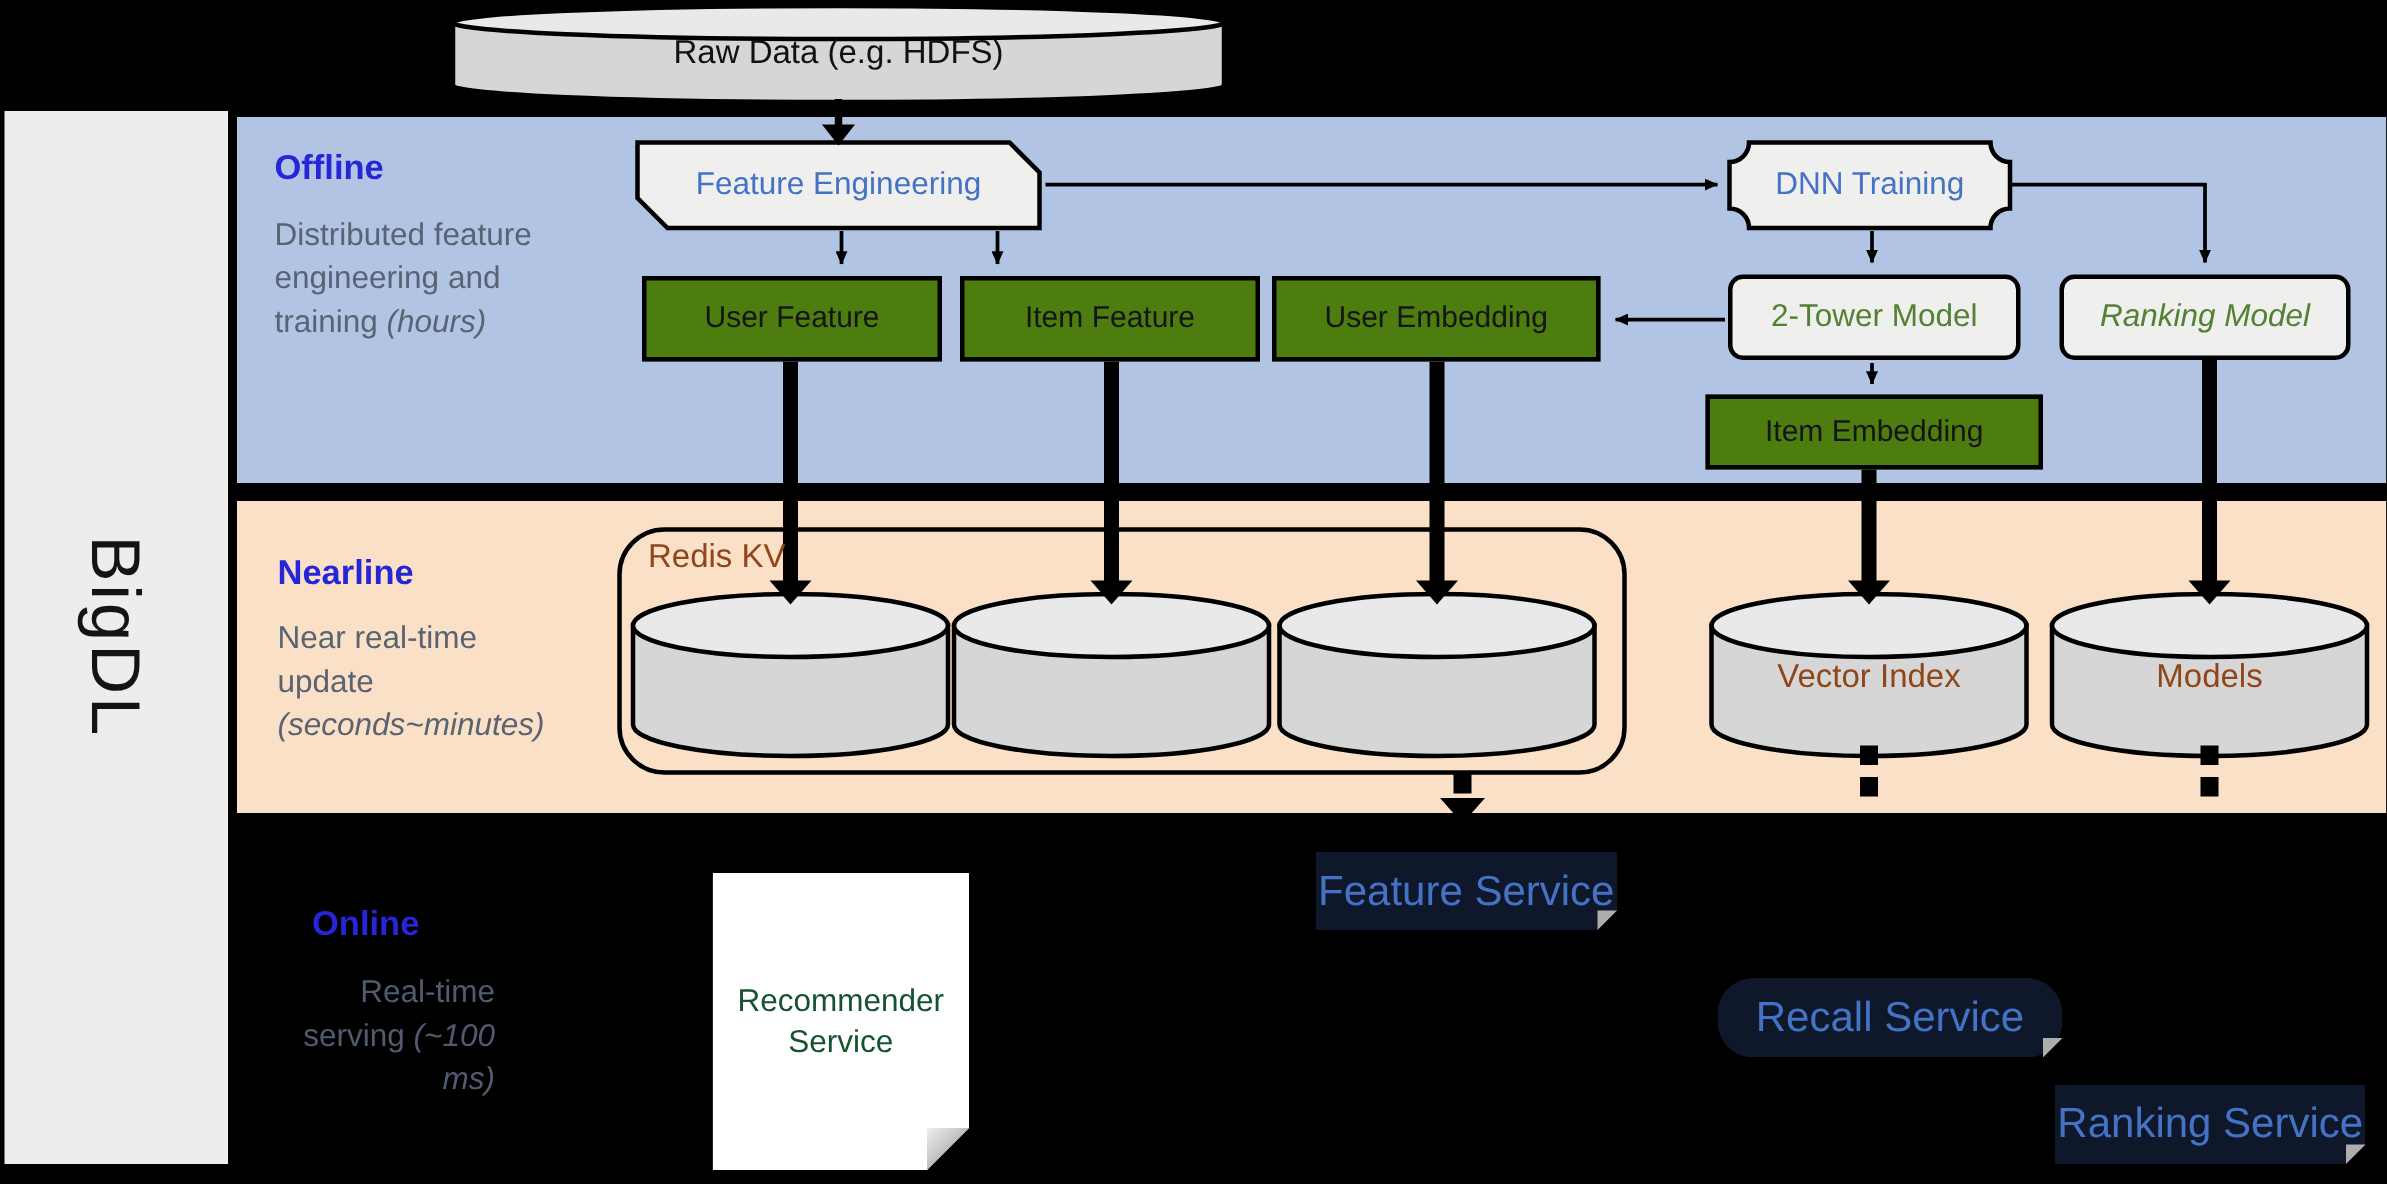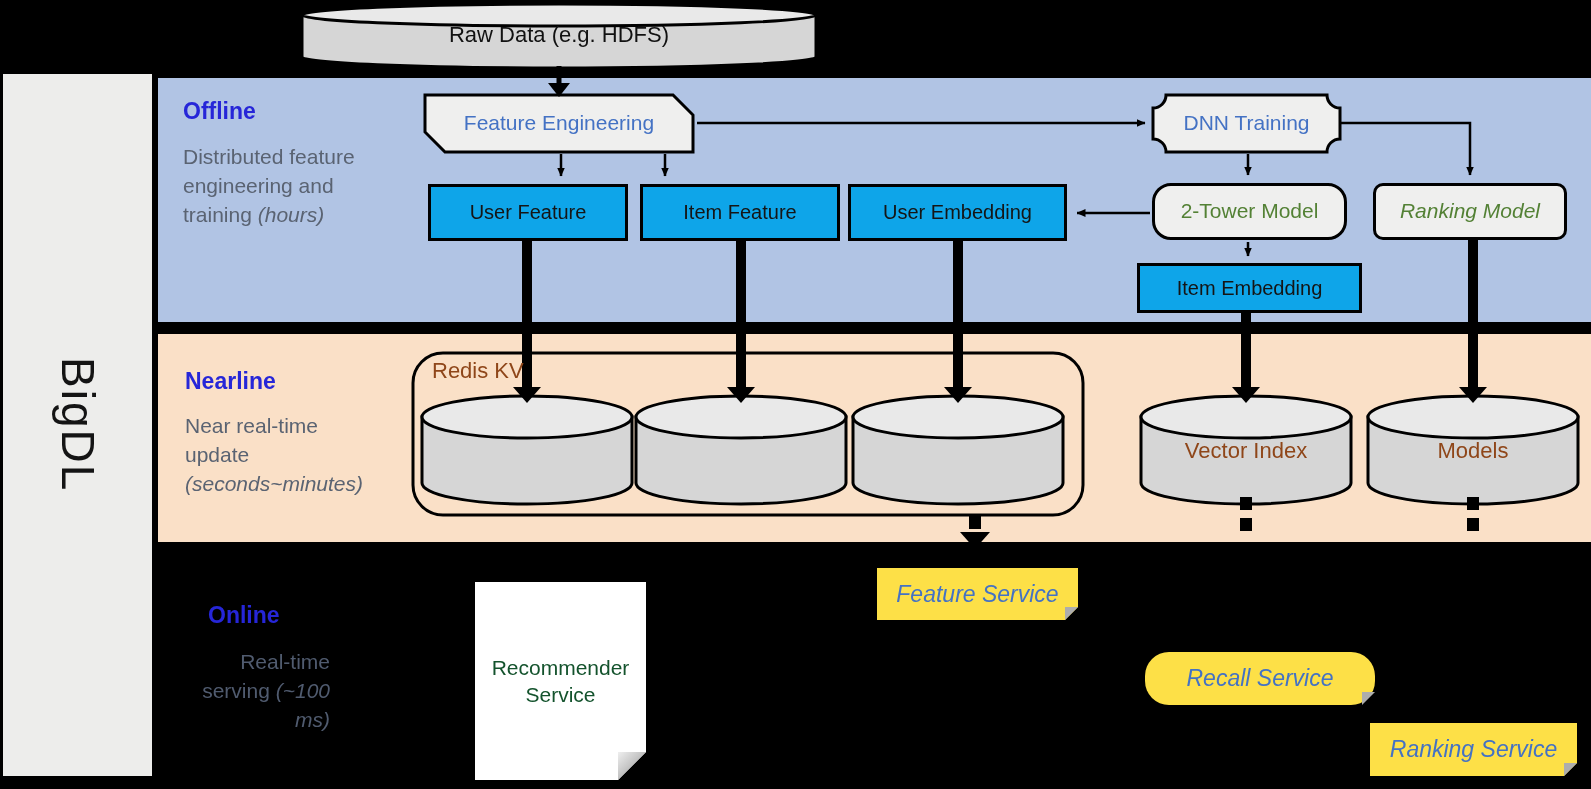--- a/index.html
+++ b/index.html
@@ -11,26 +11,26 @@
   .band{position:absolute;left:158px;width:1433px;}
   .band.blue{top:78px;height:244px;background:#B1C4E4;}
   .band.peach{top:334px;height:208px;background:#FAE0C7;}
   
   .brandbar{position:absolute;left:3px;top:74px;width:149px;height:702px;background:#EDEDEB;
     display:flex;align-items:center;justify-content:center;}
   .brandtext{writing-mode:vertical-rl;font-size:46px;color:#141414;letter-spacing:2px;font-weight:500;}
   
   .node{position:absolute;display:flex;align-items:center;justify-content:center;
     text-align:center;box-sizing:border-box;line-height:1.15;}
-  .graybox{background:#0ea5e9;border:3px solid #000;color:#151515;font-size:20px;}
+  .graybox{background:#4d7c0f;border:3px solid #000;color:#151515;font-size:20px;}
   .roundbox{background:#EFEFEE;border:3px solid #000;border-radius:10px;color:#538135;font-size:21px;}
   .shapelabel{color:#4472C4;font-size:21px;}
   .cyl-label{color:#8F4619;font-size:22px;}
-  .svc{background:#fde047;color:#4472C4;font-size:23px;
-    clip-path:polygon(0 0,100% 0,100% calc(100% - 13px),calc(100% - 13px) 100%,0 100%);font-style:italic;}
+  .svc{background:#0f172a;color:#4472C4;font-size:28px;
+    clip-path:polygon(0 0,100% 0,100% calc(100% - 13px),calc(100% - 13px) 100%,0 100%);}
   .svc::after{content:"";position:absolute;right:0;bottom:0;width:13px;height:13px;background:#ADADAD;}
   .doc{background:#fff;color:#14532d;font-size:21px;line-height:1.3;
     clip-path:polygon(0 0,100% 0,100% calc(100% - 28px),calc(100% - 28px) 100%,0 100%);}
   .doc::after{content:"";position:absolute;right:0;bottom:0;width:28px;height:28px;
     background:linear-gradient(315deg,#8a8a8a 0%,#c9c9c9 60%,#efefef 100%);}
   
   .sec-title{position:absolute;font-size:23px;font-weight:600;color:#2626D8;}
   .sec-desc{position:absolute;font-size:21px;color:#5A6372;line-height:1.38;}
   .sec-desc i{font-style:italic;}
   .on-black{color:#505B6F;text-align:right;}
@@ -135,21 +135,21 @@
   <div class="sec-desc on-black" style="left:185px;top:648px;width:145px;"><span>Real-time serving </span><i>(~100 ms)</i></div>
 
   <div class="node shapelabel" style="left:430px;top:98px;width:258px;height:50px;">Feature Engineering</div>
   <div class="node shapelabel" style="left:1153px;top:98px;width:187px;height:50px;">DNN Training</div>
 
   <div class="node graybox" style="left:428px;top:184px;width:200px;height:57px;">User Feature</div>
   <div class="node graybox" style="left:640px;top:184px;width:200px;height:57px;">Item Feature</div>
   <div class="node graybox" style="left:848px;top:184px;width:219px;height:57px;">User Embedding</div>
   <div class="node graybox" style="left:1137px;top:263px;width:225px;height:50px;">Item Embedding</div>
 
-  <div class="node roundbox" style="left:1152px;top:183px;width:195px;height:57px;border-radius:19px;">2-Tower Model</div>
+  <div class="node roundbox" style="left:1152px;top:183px;width:195px;height:57px;">2-Tower Model</div>
   <div class="node roundbox" style="left:1373px;top:183px;width:194px;height:57px;font-style:italic;">Ranking Model</div>
 
   <div class="redis-label" style="left:432px;top:358px;">Redis KV</div>
   <div class="node cyl-label" style="left:1141px;top:435px;width:210px;height:32px;">Vector Index</div>
   <div class="node cyl-label" style="left:1368px;top:435px;width:210px;height:32px;">Models</div>
 
   <div class="node doc" style="left:475px;top:582px;width:171px;height:198px;padding:0 14px;">Recommender Service</div>
   <div class="node svc" style="left:877px;top:568px;width:201px;height:52px;">Feature Service</div>
   <div class="node svc" style="left:1145px;top:652px;width:230px;height:53px;border-radius:24px;">Recall Service</div>
   <div class="node svc" style="left:1370px;top:723px;width:207px;height:53px;">Ranking Service</div>

